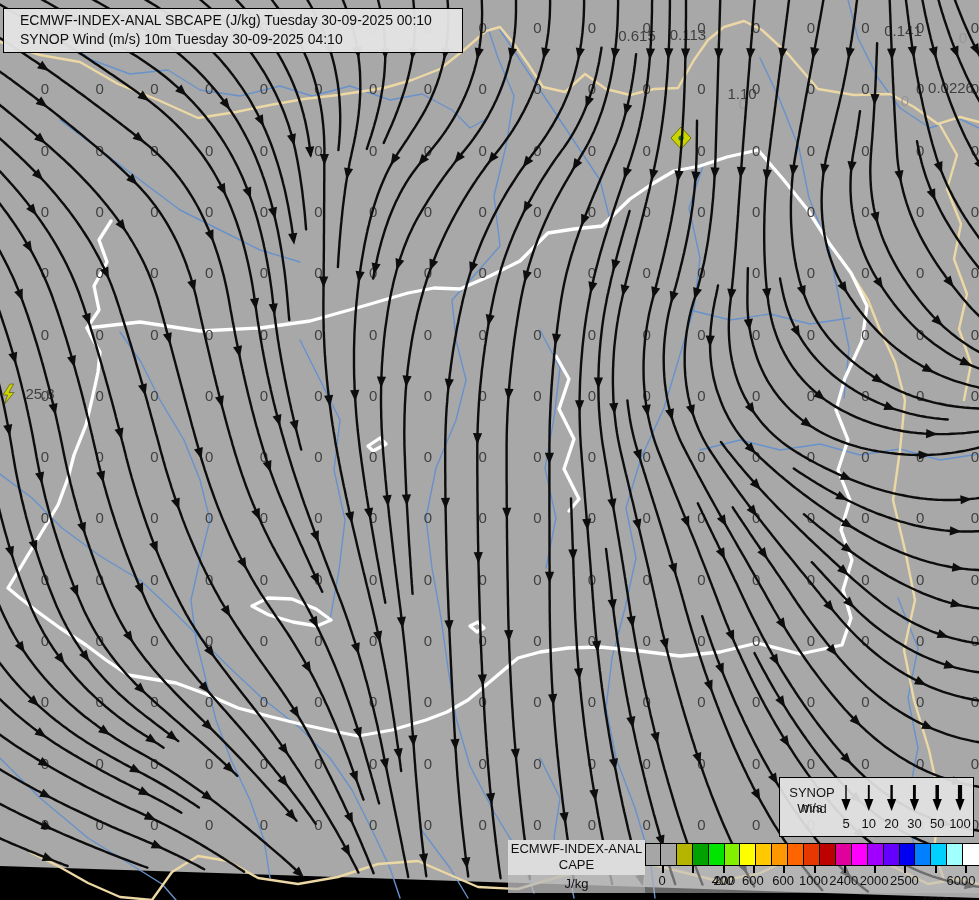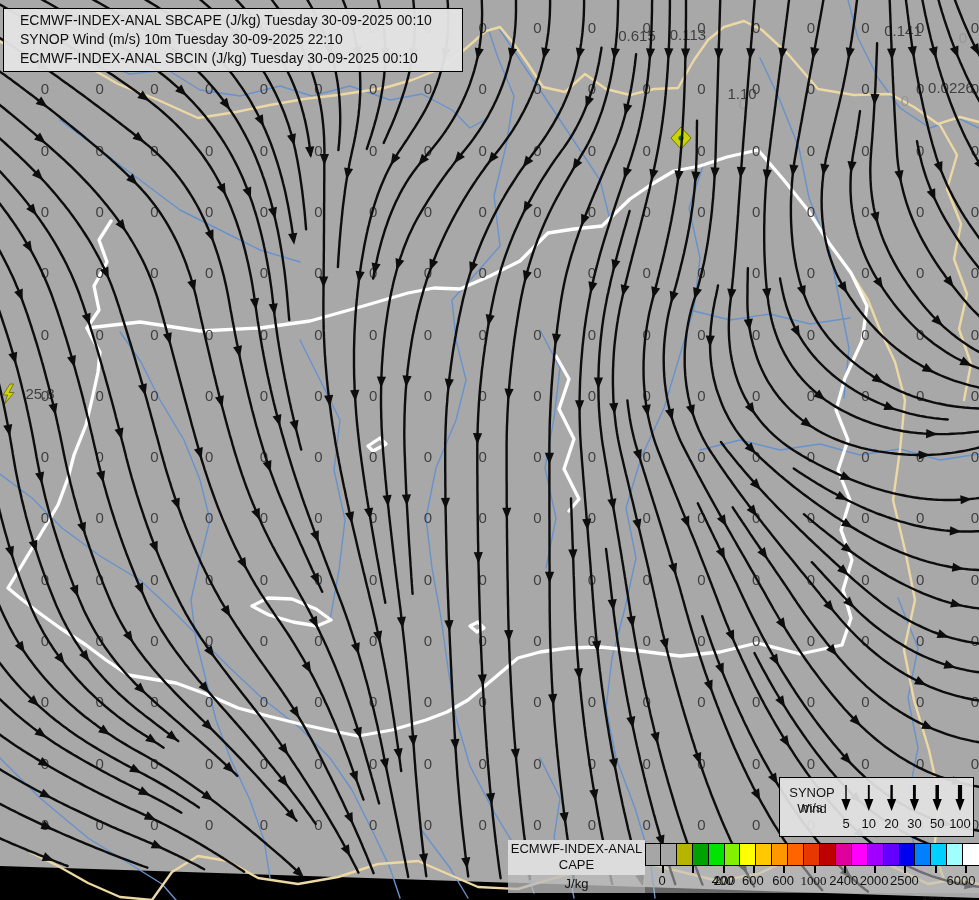--- a/index.html
+++ b/index.html
@@ -682,22 +682,21 @@
         <polygon points="785.1775760877603,707.5176229768698 775.2642634098438,700.0922454275553 783.119920389486,695.303858077079" fill="#0d0d0d"></polygon>
         <polygon points="861.5137460386924,802.855089690515 849.9800576093434,798.3402218945877 856.2754666904929,791.6314347835684" fill="#0d0d0d"></polygon>
         <polygon points="967.0687164410159,854.7352325143856 954.8452429218477,856.7344061252043 956.8384951955364,847.7529282193452" fill="#0d0d0d"></polygon>
         <polyline points="-3.6,836.8 -0.4,838.2 2.8,839.6 6.0,841.0 9.2,842.4 12.4,843.8 15.6,845.2 18.9,846.5 22.1,847.9 25.3,849.2 28.5,850.6 31.8,851.9 35.0,853.2 38.3,854.6 41.5,855.9 44.8,857.2 48.0,858.5 51.3,859.7 54.5,861.0 57.8,862.3 61.1,863.5 64.3,864.8 67.6,866.0" fill="none" stroke="#0d0d0d" stroke-width="2.4" stroke-linejoin="round" stroke-linecap="round"></polyline>
         <polygon points="54.059572344811365,860.8476658001564 41.673762381446245,860.8890367006226 45.06200588826001,852.335686132656" fill="#0d0d0d"></polygon>
       </g>
     </svg>
 
   <div id="title-box" class="overlay-box">
     <div>ECMWF-INDEX-ANAL SBCAPE (J/kg) Tuesday 30-09-2025 00:10</div>
-    <div>SYNOP Wind (m/s) 10m Tuesday 30-09-2025 22:10</div>
-    <div>ECMWF-INDEX-ANAL SBCIN (J/kg) Tuesday 30-09-2025 00:10</div>
+    <div>SYNOP Wind (m/s) 10m Tuesday 30-09-2025 04:10</div>
   </div>
 
   <div id="synop-box" class="overlay-box">
     <div class="synop-label" style="top:7px">SYNOP</div>
     <div class="synop-label" style="top:23px">Wind</div>
     <div class="synop-label" style="top:22px">m/s</div>
     <svg id="synop-arrows" width="191" height="56" style="position:absolute;left:0;top:0">
         <line x1="66" y1="7" x2="66" y2="26" stroke="#000" stroke-width="1.4"></line>
         <polygon points="66,33 61.4,21 70.6,21" fill="#000"></polygon>
         <text x="66" y="50" text-anchor="middle" font-size="13" fill="#111" font-family="&quot;Liberation Sans&quot;,sans-serif">5</text>
@@ -730,21 +729,21 @@
         <span class="cape-num" style="left: 17px;">0</span>
         <div class="cape-tick" style="left: 47.3px;"></div>
         <span class="cape-num" style="left: 47.3px; margin-left: 32px;">200</span>
         <div class="cape-tick" style="left: 77.6px;"></div>
         <span class="cape-num" style="left: 77.6px; font-style: italic;">400</span>
         <div class="cape-tick" style="left: 107.9px;"></div>
         <span class="cape-num" style="left: 107.9px;">600</span>
         <div class="cape-tick" style="left: 138.2px;"></div>
         <span class="cape-num" style="left: 138.2px;">600</span>
         <div class="cape-tick" style="left: 168.5px;"></div>
-        <span class="cape-num" style="left: 168.5px; font-family: Liberation Serif, serif;">1000</span>
+        <span class="cape-num" style="left: 168.5px;">1000</span>
         <div class="cape-tick" style="left: 198.8px;"></div>
         <span class="cape-num" style="left: 198.8px;">2400</span>
         <div class="cape-tick" style="left: 229.1px;"></div>
         <span class="cape-num" style="left: 229.1px;">2000</span>
         <div class="cape-tick" style="left: 259.4px;"></div>
         <span class="cape-num" style="left: 259.4px;">2500</span>
         <div class="cape-tick" style="left: 289.7px;"></div>
         <span class="cape-num" style="left: 289.7px; margin-top: 21px;">4000</span>
         <div class="cape-tick" style="left: 320px;"></div>
         <span class="cape-num" style="left: 316px;">6000</span>

